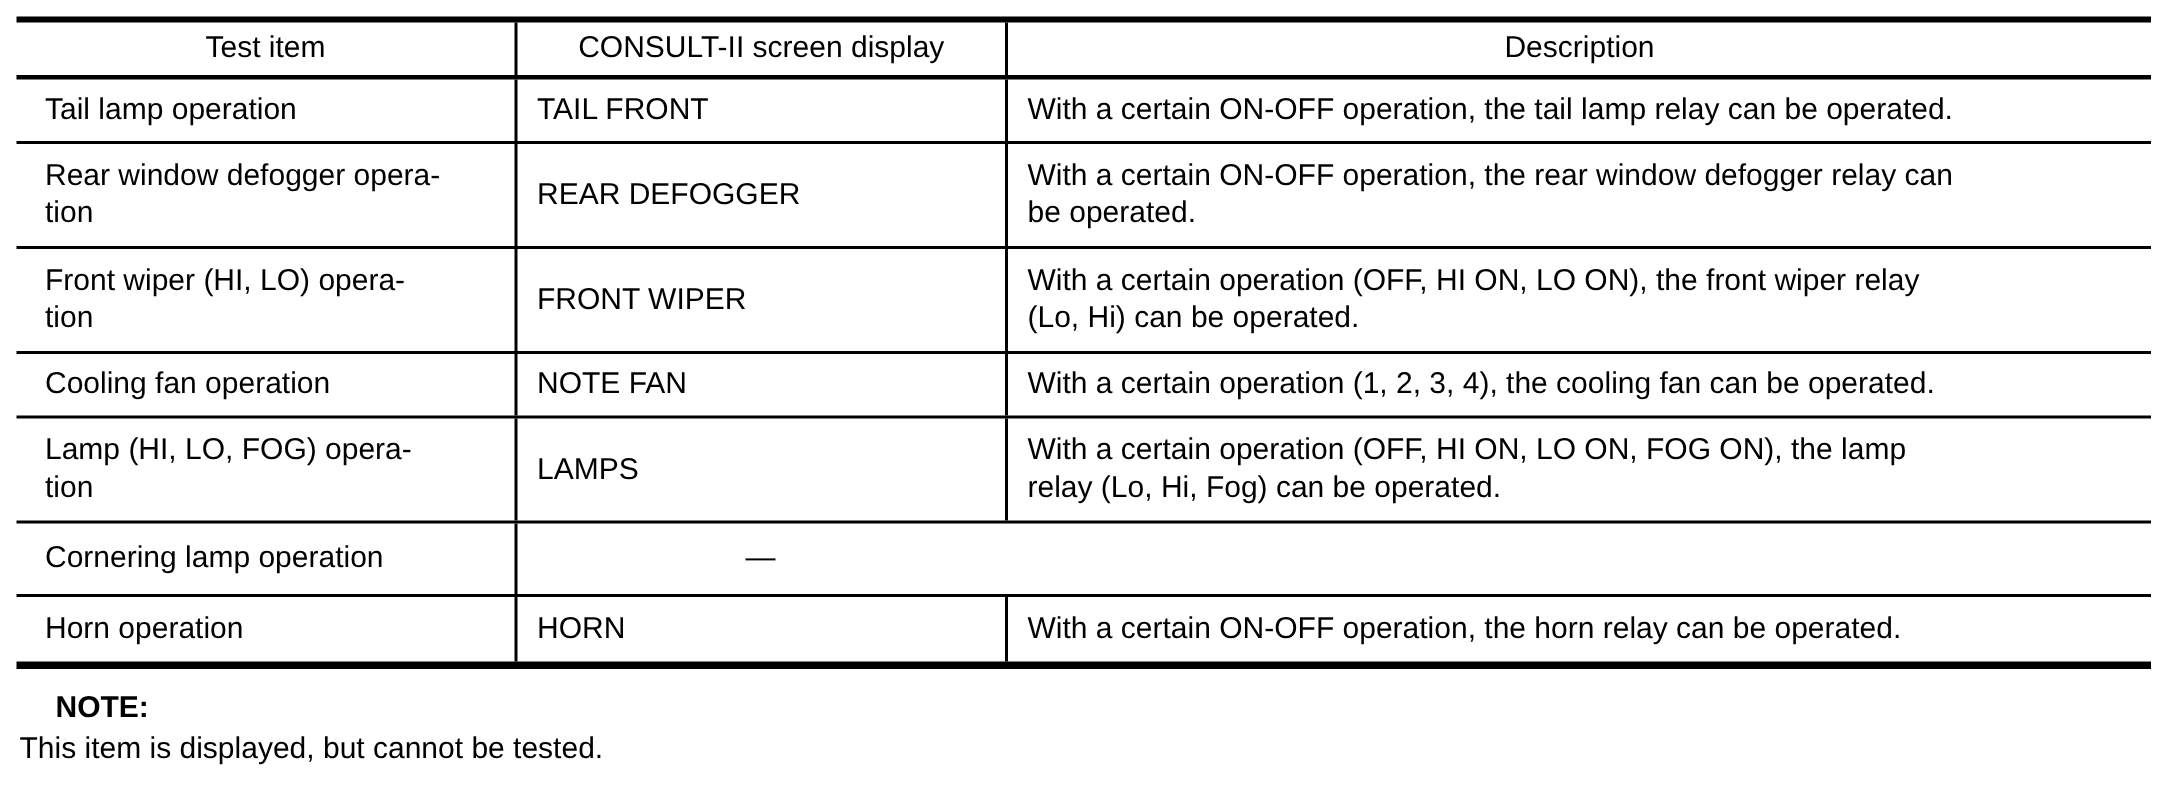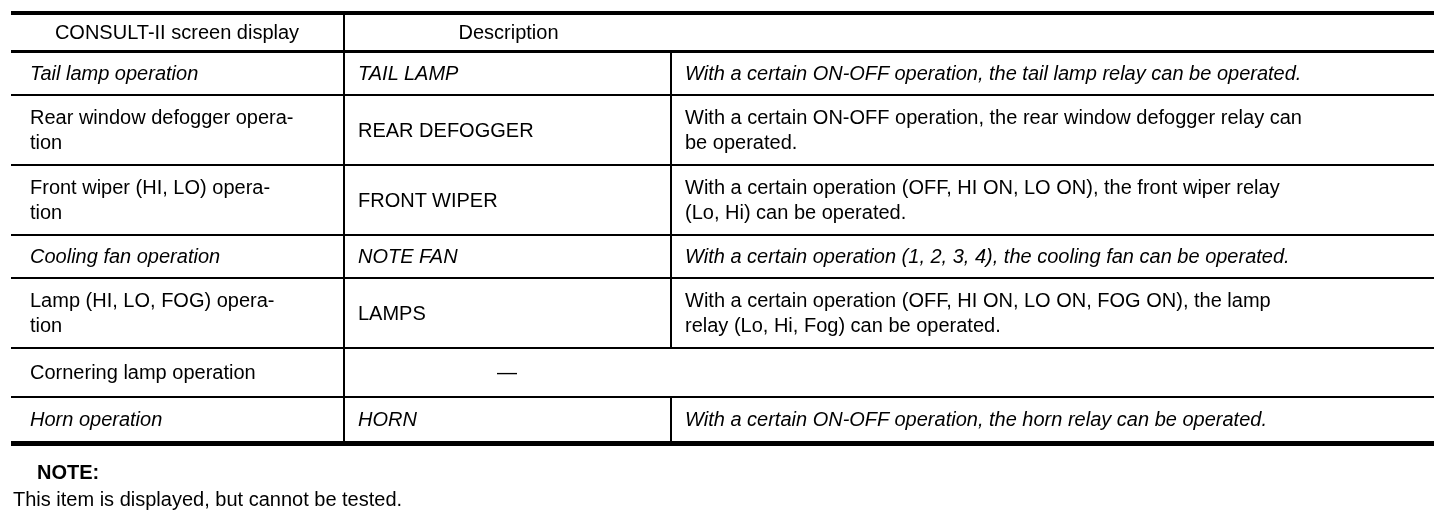--- a/index.html
+++ b/index.html
@@ -41,21 +41,21 @@
   }
   .cell.c1 { padding-left: 19px; }
   .cell.c3 { border-right: none; padding-right: 16px; }
   .header .cell {
     justify-content: center;
     text-align: center;
     padding: 4px 6px;
     white-space: normal;
   }
   .rh-header  { min-height: 38px; }
-  .rh-single  { min-height: 43px; font-style: italic; }
+  .rh-single  { min-height: 43px; }
   .rh-double  { min-height: 70px; }
   .rh-corner  { min-height: 49px; }
   .cell.center { justify-content: center; text-align: center; }
   sup.note-sup {
     font-size: 13px;
     line-height: 0;
     vertical-align: super;
     margin-left: 1px;
   }
   .note-block {
@@ -68,27 +68,28 @@
   .note-label { font-weight: bold; margin-left: 24px; }
 </style>
 </head>
 <body>
 
 <div class="page">
 
   <div class="doc-table">
 
     <div class="row header rh-header">
+      <div class="cell c1">Test item</div>
       <div class="cell c2">CONSULT-II screen display</div>
       <div class="cell c3">Description</div>
     </div>
 
     <div class="row rh-single">
       <div class="cell c1">Tail lamp operation</div>
-      <div class="cell c2">TAIL LAMP</div>
+      <div class="cell c2">TAIL FRONT</div>
       <div class="cell c3">With a certain ON-OFF operation, the tail lamp relay can be operated.</div>
     </div>
 
     <div class="row rh-double">
       <div class="cell c1">Rear window defogger opera-
 tion</div>
       <div class="cell c2">REAR DEFOGGER</div>
       <div class="cell c3">With a certain ON-OFF operation, the rear window defogger relay can
 be operated.</div>
     </div>

